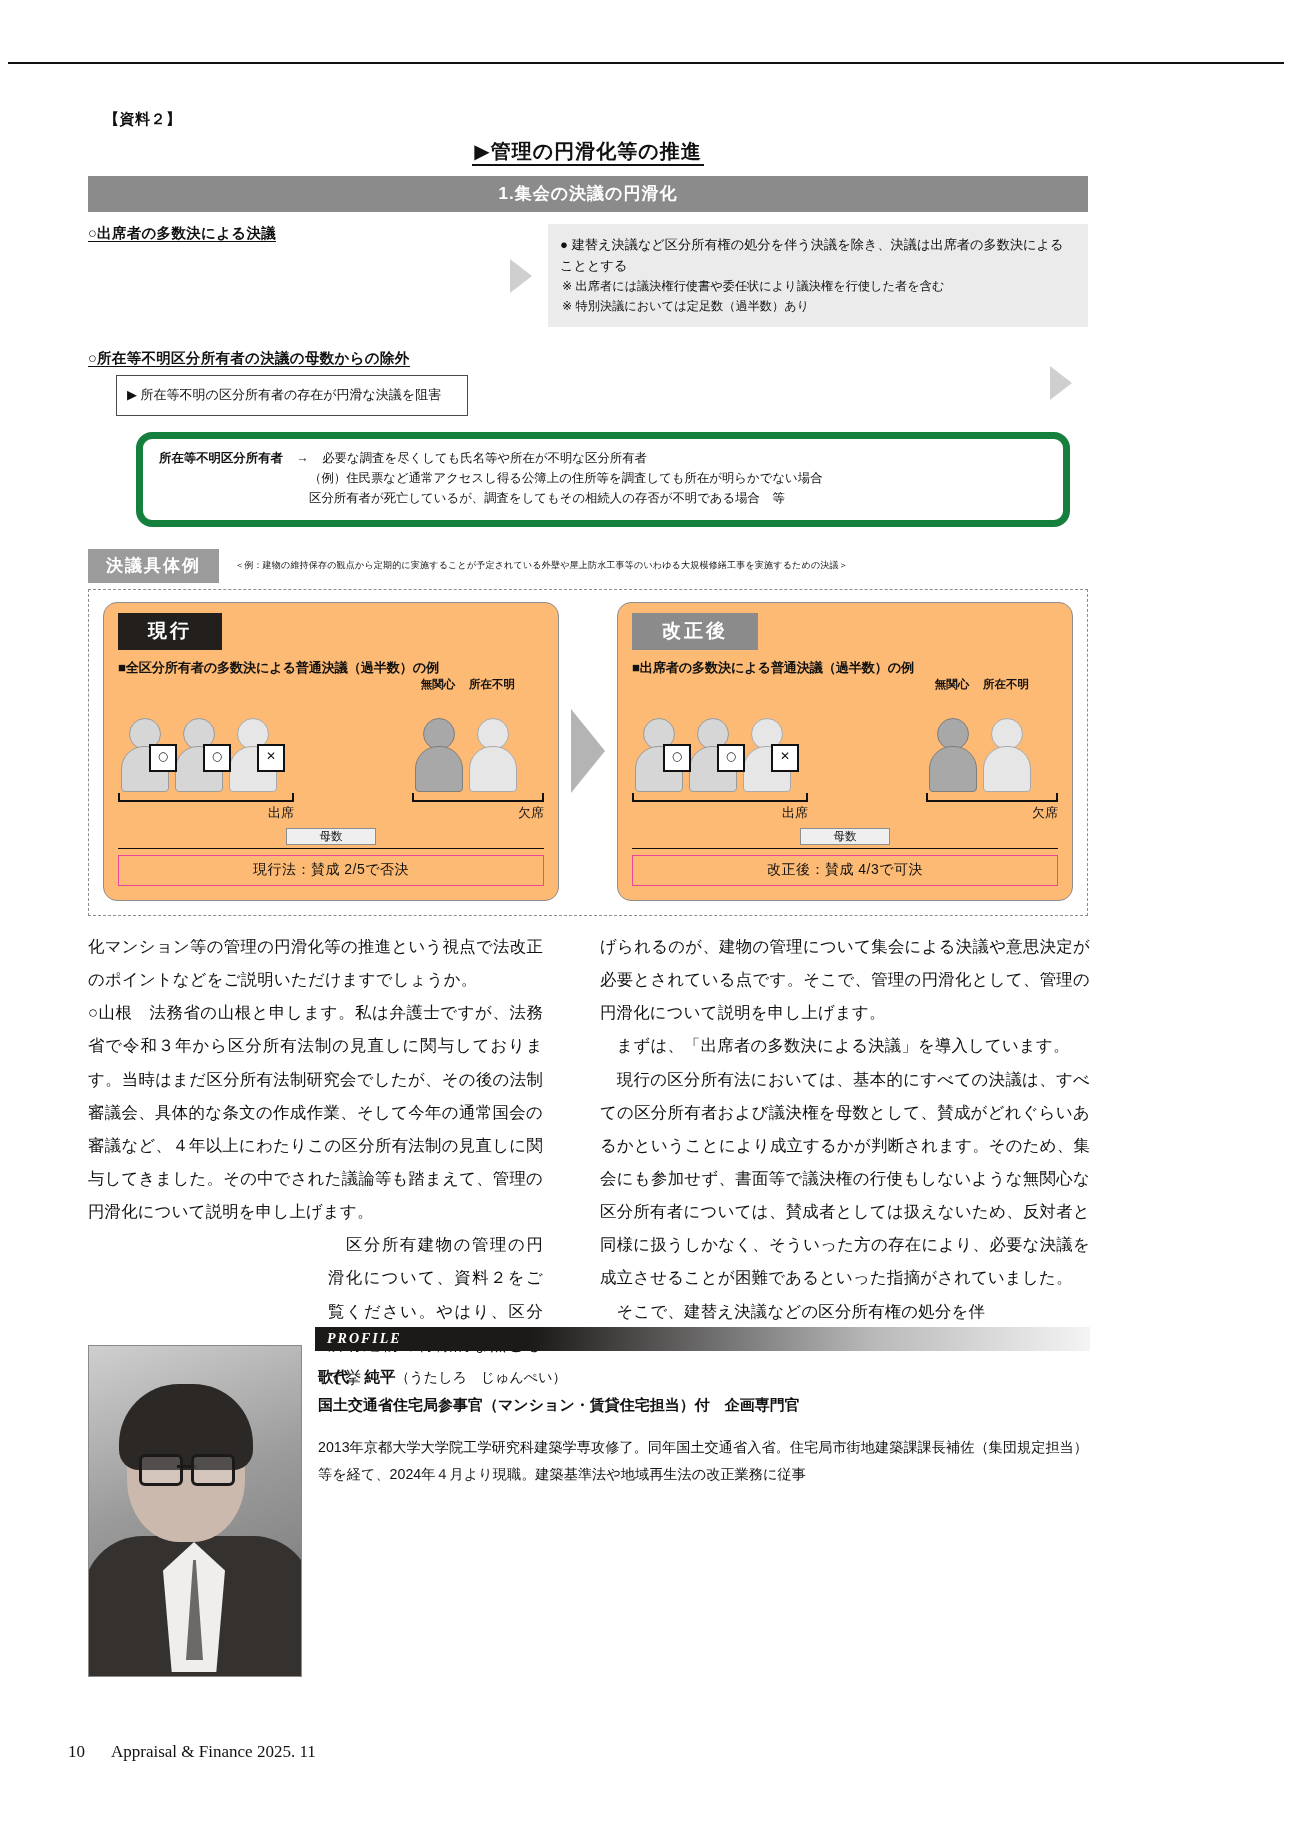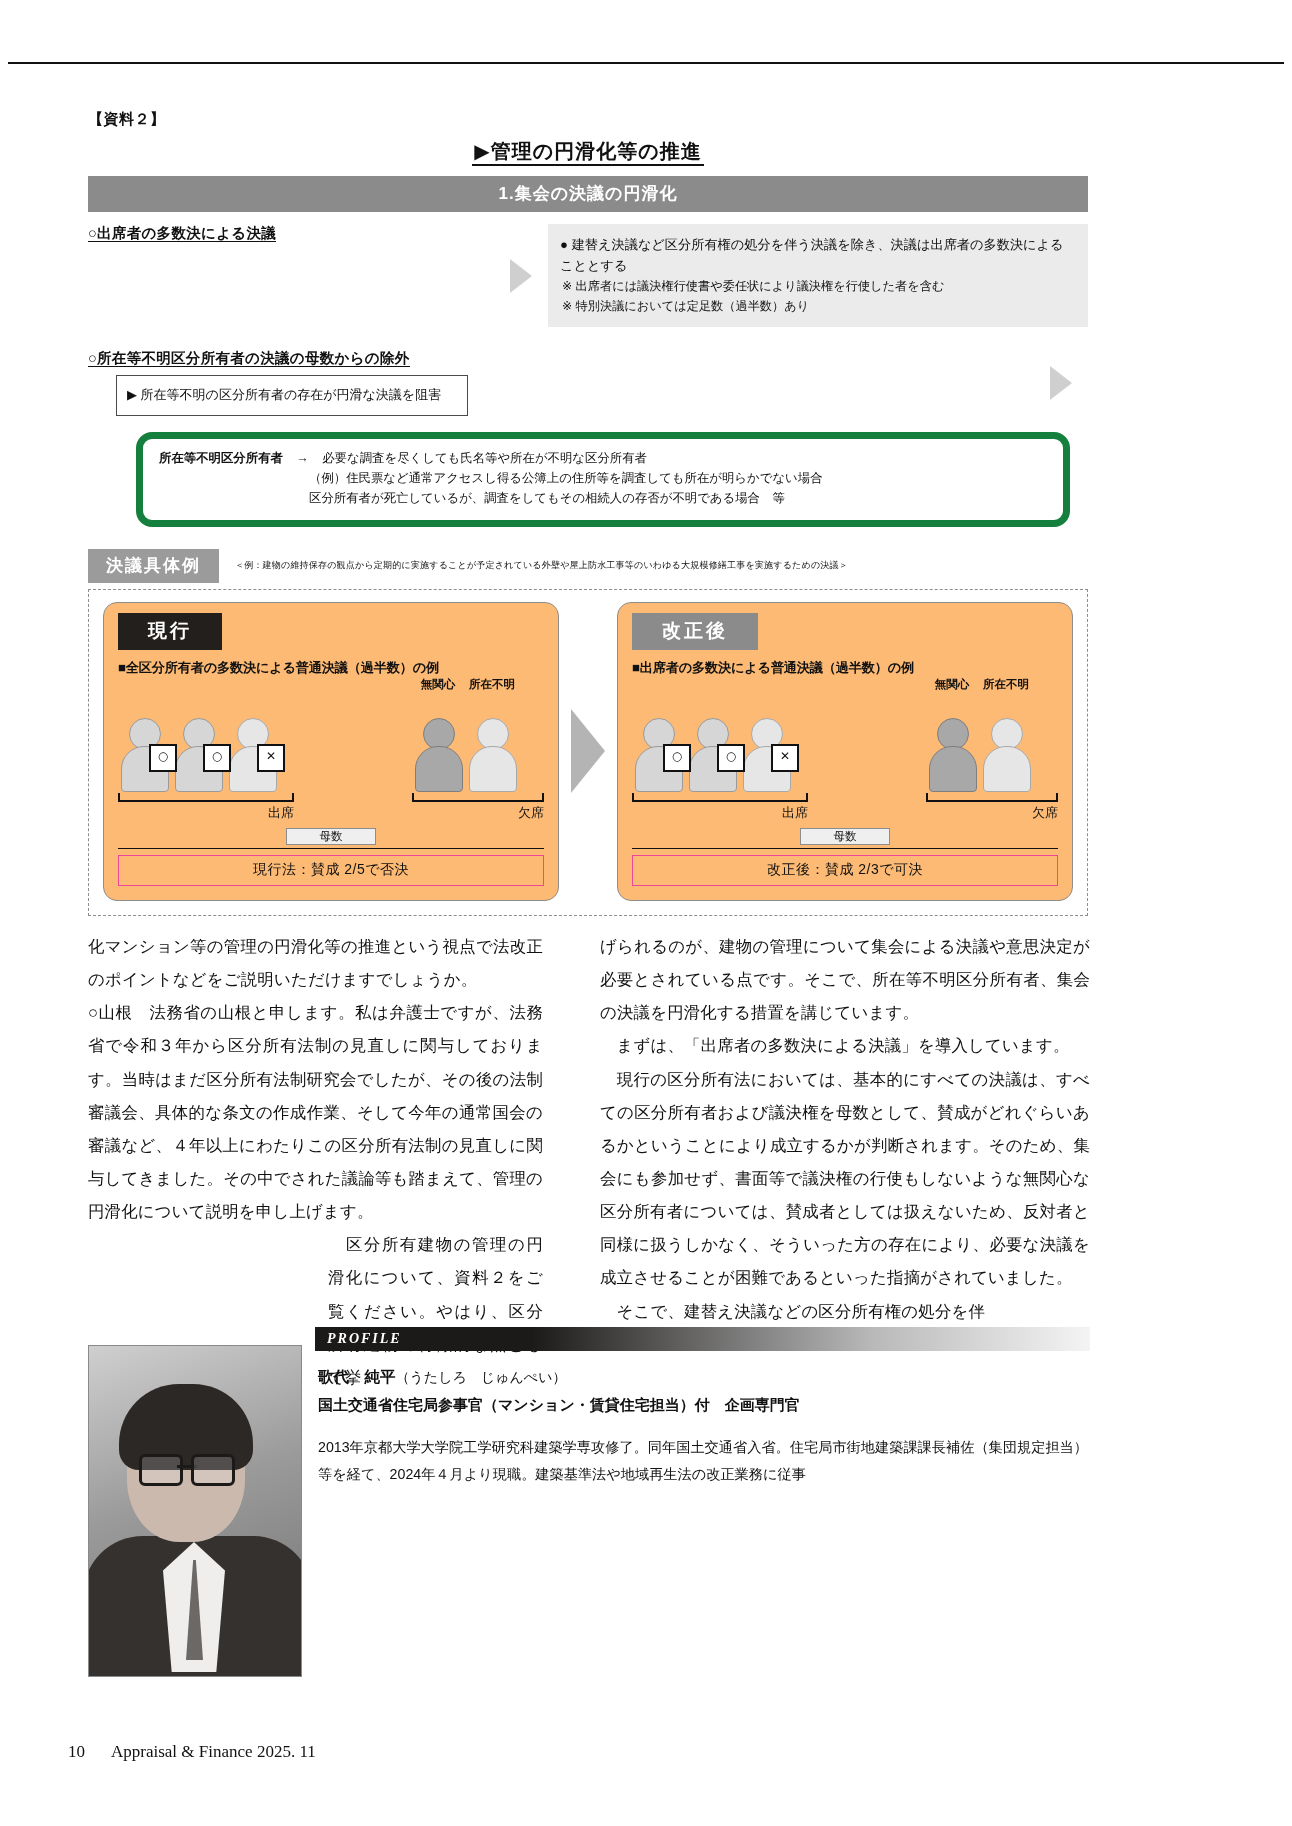--- a/index.html
+++ b/index.html
@@ -8,21 +8,21 @@
     font-family:"Liberation Serif","DejaVu Serif",serif;
     color:#111;overflow:hidden;
   }
   .page{position:absolute;inset:0;}
 
   
   .top-rule{position:absolute;left:8px;right:8px;top:62px;height:2px;background:#111;}
 
   
   .shiryo-label{
-    position:absolute;left:88px;top:110px;font-size:15px;font-weight:bold;
+    position:absolute;left:104px;top:110px;font-size:15px;font-weight:bold;
     font-family:"Liberation Sans","DejaVu Sans",sans-serif;letter-spacing:.5px;
   }
 
   
   .info{position:absolute;left:88px;top:138px;width:1000px;
         font-family:"Liberation Sans","DejaVu Sans",sans-serif;}
 
   .info-title{
     text-align:center;font-size:20px;font-weight:bold;letter-spacing:1px;
     padding-bottom:3px;
@@ -379,34 +379,34 @@
                 <div class="body"></div>
               </div>
             </div>
             <div class="brace"></div>
             <div class="brace-lbl">欠席</div>
           </div>
         </div>
 
         <div class="bosu">母数</div>
         <div class="bosu-rule"></div>
-        <div class="result">改正後：賛成 2/3で可決</div>
+        <div class="result">改正後：賛成 4/3で可決</div>
       </div>
 
     </div>
   </div>
 
   <div class="bodytext col1">
     <p>化マンション等の管理の円滑化等の推進という視点で法改正のポイントなどをご説明いただけますでしょうか。</p>
     <p>○山根　法務省の山根と申します。私は弁護士ですが、法務省で令和３年から区分所有法制の見直しに関与しております。当時はまだ区分所有法制研究会でしたが、その後の法制審議会、具体的な条文の作成作業、そして今年の通常国会の審議など、４年以上にわたりこの区分所有法制の見直しに関与してきました。その中でされた議論等も踏まえて、管理の円滑化について説明を申し上げます。</p>
     <p style="width:215px;margin-left:240px;">　区分所有建物の管理の円滑化について、資料２をご覧ください。やはり、区分所有建物の特徴的な点として挙</p>
   </div>
 
   <div class="bodytext col2">
-    <p>げられるのが、建物の管理について集会による決議や意思決定が必要とされている点です。そこで、所在等不明区分所有者、集会の決議を円滑化する措置を講じています。</p>
+    <p>げられるのが、建物の管理について集会による決議や意思決定が必要とされている点です。そこで、管理の円滑化として、管理の円滑化について説明を申し上げます。</p>
     <p>　まずは、「出席者の多数決による決議」を導入しています。</p>
     <p>　現行の区分所有法においては、基本的にすべての決議は、すべての区分所有者および議決権を母数として、賛成がどれぐらいあるかということにより成立するかが判断されます。そのため、集会にも参加せず、書面等で議決権の行使もしないような無関心な区分所有者については、賛成者としては扱えないため、反対者と同様に扱うしかなく、そういった方の存在により、必要な決議を成立させることが困難であるといった指摘がされていました。</p>
     <p>　そこで、建替え決議などの区分所有権の処分を伴</p>
   </div>
 
   <div class="photo">
     <div class="suit"></div>
     <div class="shirt"></div>
     <div class="tie"></div>
     <div class="face"></div>

